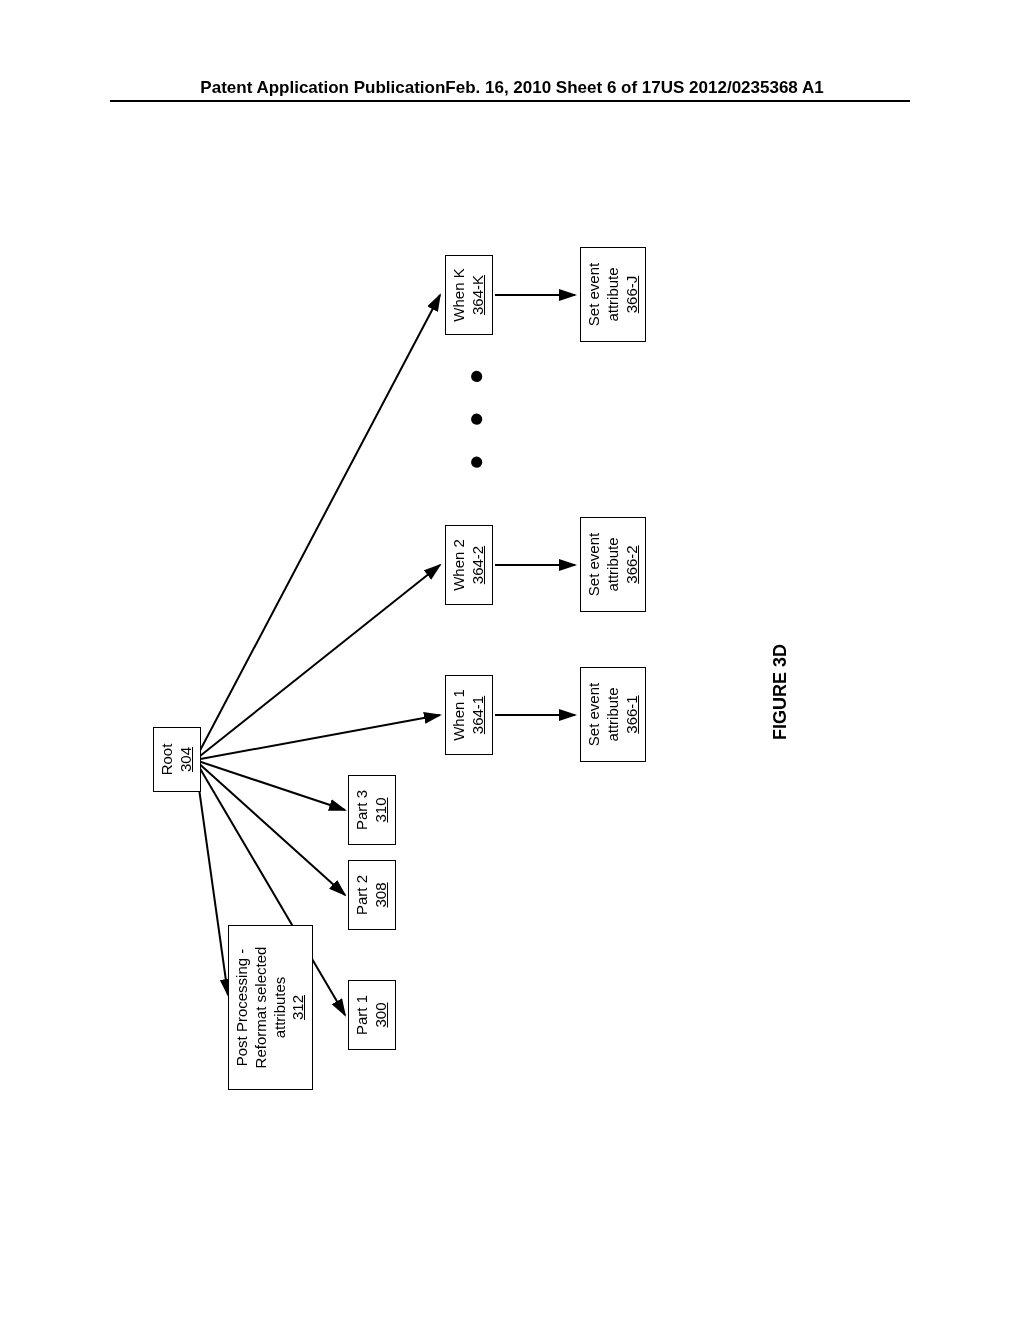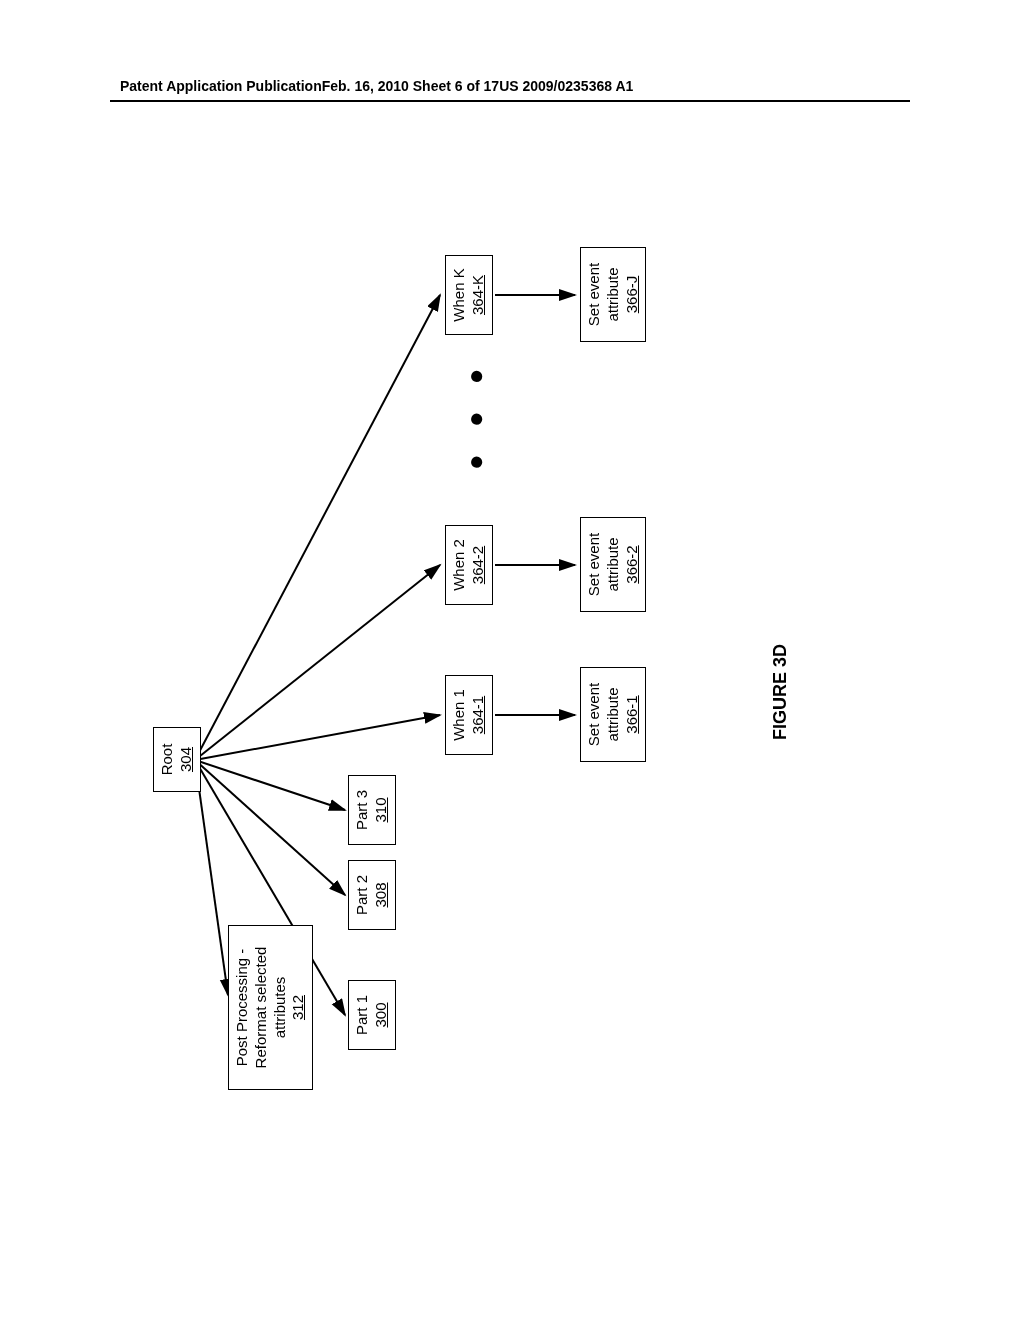--- a/index.html
+++ b/index.html
@@ -10,24 +10,24 @@
     font-family: Arial, Helvetica, sans-serif;
     color: #000;
     position: relative;
   }
   .header {
     position: absolute;
     top: 78px;
     left: 0;
     width: 1024px;
     display: flex;
-    justify-content: flex-start;
+    justify-content: center;
     padding: 0 120px;
     font-weight: bold;
-    font-size: 14px;
+    font-size: 17px;
   }
   .header-rule {
     position: absolute;
     top: 100px;
     left: 110px;
     width: 800px;
     height: 2px;
     background: #000;
   }
   .canvas {
@@ -74,21 +74,21 @@
     font-weight: bold;
     letter-spacing: 10px;
   }
 </style>
 </head>
 <body>
 
 <div class="header">
   <span>Patent Application Publication</span>
   <span>Feb. 16, 2010  Sheet 6 of 17</span>
-  <span>US 2009/0235368 A1</span>
+  <span>US 2012/0235368 A1</span>
 </div>
 <div class="header-rule"></div>
 
 <div class="canvas">
   <div class="rot-container">
 
     <svg class="arrows" viewBox="0 0 940 790">
       <defs>
         <marker id="ah" markerWidth="10" markerHeight="10" refX="8" refY="3" orient="auto">
           <path d="M0,0 L9,3 L0,6 Z" fill="#000"></path>

